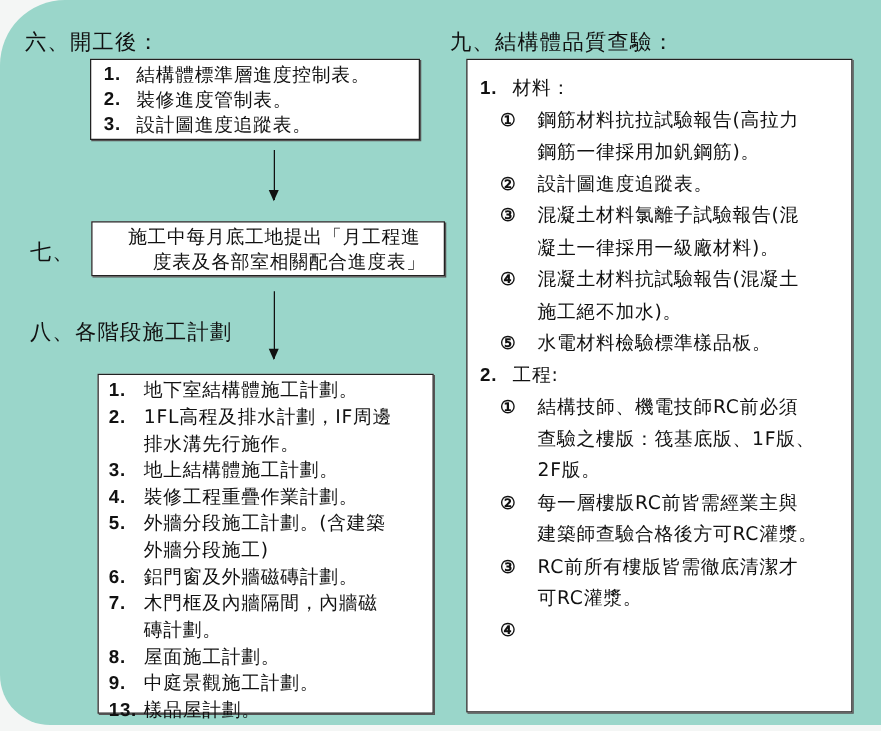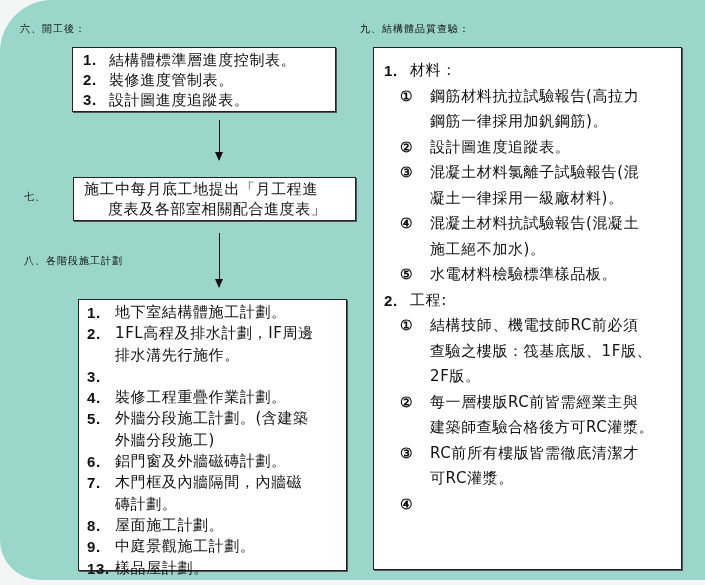--- a/index.html
+++ b/index.html
@@ -15,21 +15,21 @@
       position: absolute;
       left: 0;
       top: 0;
       width: 705px;
       height: 580px;
       background: #9ad6ca;
       border-radius: 52px 0 0 40px;
     }
     .heading {
       position: absolute;
-      font-size: 10px;
+      font-size: 17px;
       color: #111;
       white-space: nowrap;
       letter-spacing: 1px;
     }
     .box {
       position: absolute;
       background: #ffffff;
       border: 1.5px solid #222;
       box-shadow: 1px 1px 0 #555;
       box-sizing: border-box;
@@ -59,21 +59,21 @@
       bottom: -1px;
       border-left: 4.5px solid transparent;
       border-right: 4.5px solid transparent;
       border-top: 9px solid #111;
     }
     
     #box1 { left: 72px; top: 47px; width: 264px; height: 65px; padding: 2px 0 0 10px; }
     #box1 .row { height: 20px; line-height: 20px; }
     #box1 .num { width: 26px; }
     
-    #box2 { left: 73px; top: 177px; width: 283px; height: 44px; padding: 1px 0 0 10px; font-size: 15px; line-height: 20px; }
+    #box2 { left: 73px; top: 177px; width: 283px; height: 44px; padding: 1px 0 0 10px; font-size: 15px; line-height: 20px; text-align: center; }
     
     #box3 { left: 78px; top: 299px; width: 269px; height: 272px; padding: 2px 0 0 8px; }
     #box3 .row { height: 21.3px; line-height: 21.3px; }
     #box3 .num { width: 28px; }
     
     #box4 { left: 373px; top: 47px; width: 309px; height: 523px; padding: 10px 0 0 10px; }
     #box4 .row { line-height: 25.5px; height: 25.5px; }
     #box4 .sec .num { width: 26px; }
     #box4 .sub { padding-left: 16px; }
     #box4 .sub .num { width: 30px; font-size: 14px; }
@@ -119,20 +119,21 @@
     <div class="row">
         <span class="num">2.</span>
         <span class="txt">1FL高程及排水計劃，IF周邊</span>
       </div>
     <div class="row">
         <span class="num"></span>
         <span class="txt">排水溝先行施作。</span>
       </div>
     <div class="row">
         <span class="num">3.</span>
+        <span class="txt">地上結構體施工計劃。</span>
       </div>
     <div class="row">
         <span class="num">4.</span>
         <span class="txt">裝修工程重疊作業計劃。</span>
       </div>
     <div class="row">
         <span class="num">5.</span>
         <span class="txt">外牆分段施工計劃。(含建築</span>
       </div>
     <div class="row">

